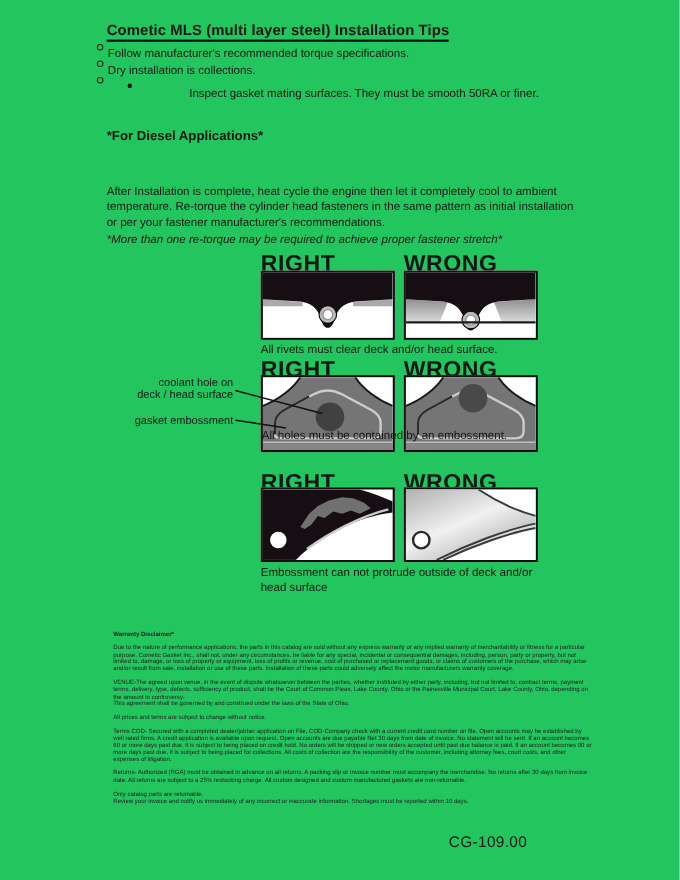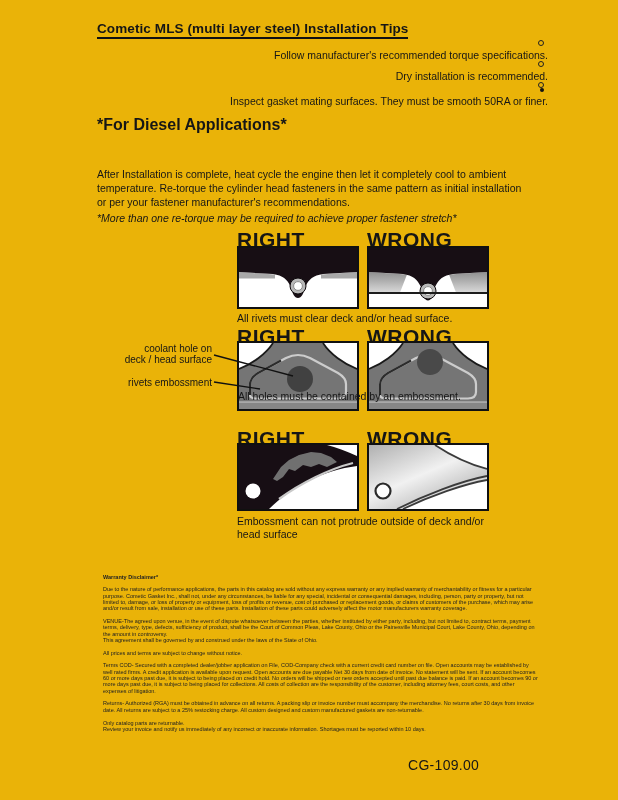--- a/index.html
+++ b/index.html
@@ -1,30 +1,30 @@
 <!DOCTYPE html>
 <html><head>
 <meta charset="utf-8">
 <style>
   html,body{margin:0;padding:0;background:#fff;}
   #page{
-    position:relative;width:618px;height:800px;background:#eab308;
+    position:relative;width:618px;height:800px;background:#22c55e;
     font-family:"Liberation Sans","DejaVu Sans",sans-serif;color:#161616;
     overflow:hidden;
   }
   .abs{position:absolute;}
   .pre{white-space:pre-line;}
   
   .title{font-size:13.5px;font-weight:bold;border-bottom:2px solid #111;padding-bottom:1px;letter-spacing:.1px;}
   .bullets{font-size:10.5px;line-height:15px;}
-  .bullet-row{display:flex;align-items:flex-end;flex-direction:column;}
+  .bullet-row{display:flex;align-items:flex-start;}
   .odot{display:inline-block;width:4px;height:4px;border:1px solid #222;border-radius:50%;margin-right:4px;position:relative;top:-2px;flex:0 0 auto;}
-  .sub{margin-left:16px;}
+  .sub{margin-left:28px;gap:48px;}
   .dot{display:inline-block;width:4px;height:4px;background:#111;border-radius:50%;margin-right:4px;position:relative;top:-2px;flex:0 0 auto;}
-  .h2{font-size:16px;font-weight:bold;}
+  .h2{font-size:12px;font-weight:bold;}
   .para{font-size:10.5px;line-height:14px;width:450px;}
   
   .figlabel{width:122px;font-size:21px;font-weight:600;letter-spacing:.5px;}
   .dbox{width:122px;border:2px solid #101010;box-sizing:border-box;background:#fff;}
   .dbox svg{display:block;}
   .caption{font-size:10.5px;line-height:12.5px;}
   .sidelabel{font-size:10px;line-height:11px;text-align:right;}
   
   .disc{width:436px;font-size:5.5px;line-height:6.3px;color:#222;}
   .disc .dh{font-weight:bold;margin-bottom:6px;}
@@ -40,21 +40,21 @@
     <span class="title">Cometic MLS (multi layer steel) Installation Tips</span>
   </div>
 
   <div class="abs bullets" style="left:88px;top:42px;width:460px;">
     <div class="bullet-row">
       <span class="odot"></span>
       <span>Follow manufacturer's recommended torque specifications.</span>
     </div>
     <div class="bullet-row">
       <span class="odot"></span>
-      <span>Dry installation is recommended.</span>
+      <span>Dry installation is collections.</span>
     </div>
     <div class="bullet-row">
       <span class="odot"></span>
     </div>
     <div class="bullet-row sub">
       <span class="dot"></span>
       <span>Inspect gasket mating surfaces.  They must be smooth 50RA or finer.</span>
     </div>
   </div>
 
@@ -96,21 +96,21 @@
     </svg>
   </div>
 
   <div class="abs caption" style="left:237px;top:312px;">All rivets must clear deck and/or head surface.</div>
 
   <div class="abs figlabel" style="left:237px;top:325px;">RIGHT</div>
   <div class="abs figlabel" style="left:367px;top:325px;">WRONG</div>
 
   <div class="abs sidelabel pre" style="left:100px;top:343px;width:112px;">coolant hole on
 deck / head surface</div>
-  <div class="abs sidelabel" style="left:92px;top:377px;width:120px;">rivets embossment</div>
+  <div class="abs sidelabel" style="left:92px;top:377px;width:120px;">gasket embossment</div>
 
   <div class="abs dbox" style="left:237px;top:341px;height:70px;">
     <svg width="118" height="66" viewBox="0 0 118 66">
       <rect x="0" y="0" width="118" height="66" fill="#757575"></rect>
       <rect x="0" y="59" width="118" height="7" fill="#868686"></rect>
       <line x1="0" y1="59" x2="118" y2="59" stroke="#c9c9c9" stroke-width="1.2"></line>
       <path d="M0,0 L34,0 C27,11 13,21 0,26 Z" fill="#ffffff"></path>
       <path d="M34,0 C27,11 13,21 0,26" fill="none" stroke="#1a1a1a" stroke-width="1.8"></path>
       <path d="M84,0 L118,0 L118,26 C105,21 91,11 84,0 Z" fill="#ffffff"></path>
       <path d="M84,0 C91,11 105,21 118,26" fill="none" stroke="#1a1a1a" stroke-width="1.8"></path>

